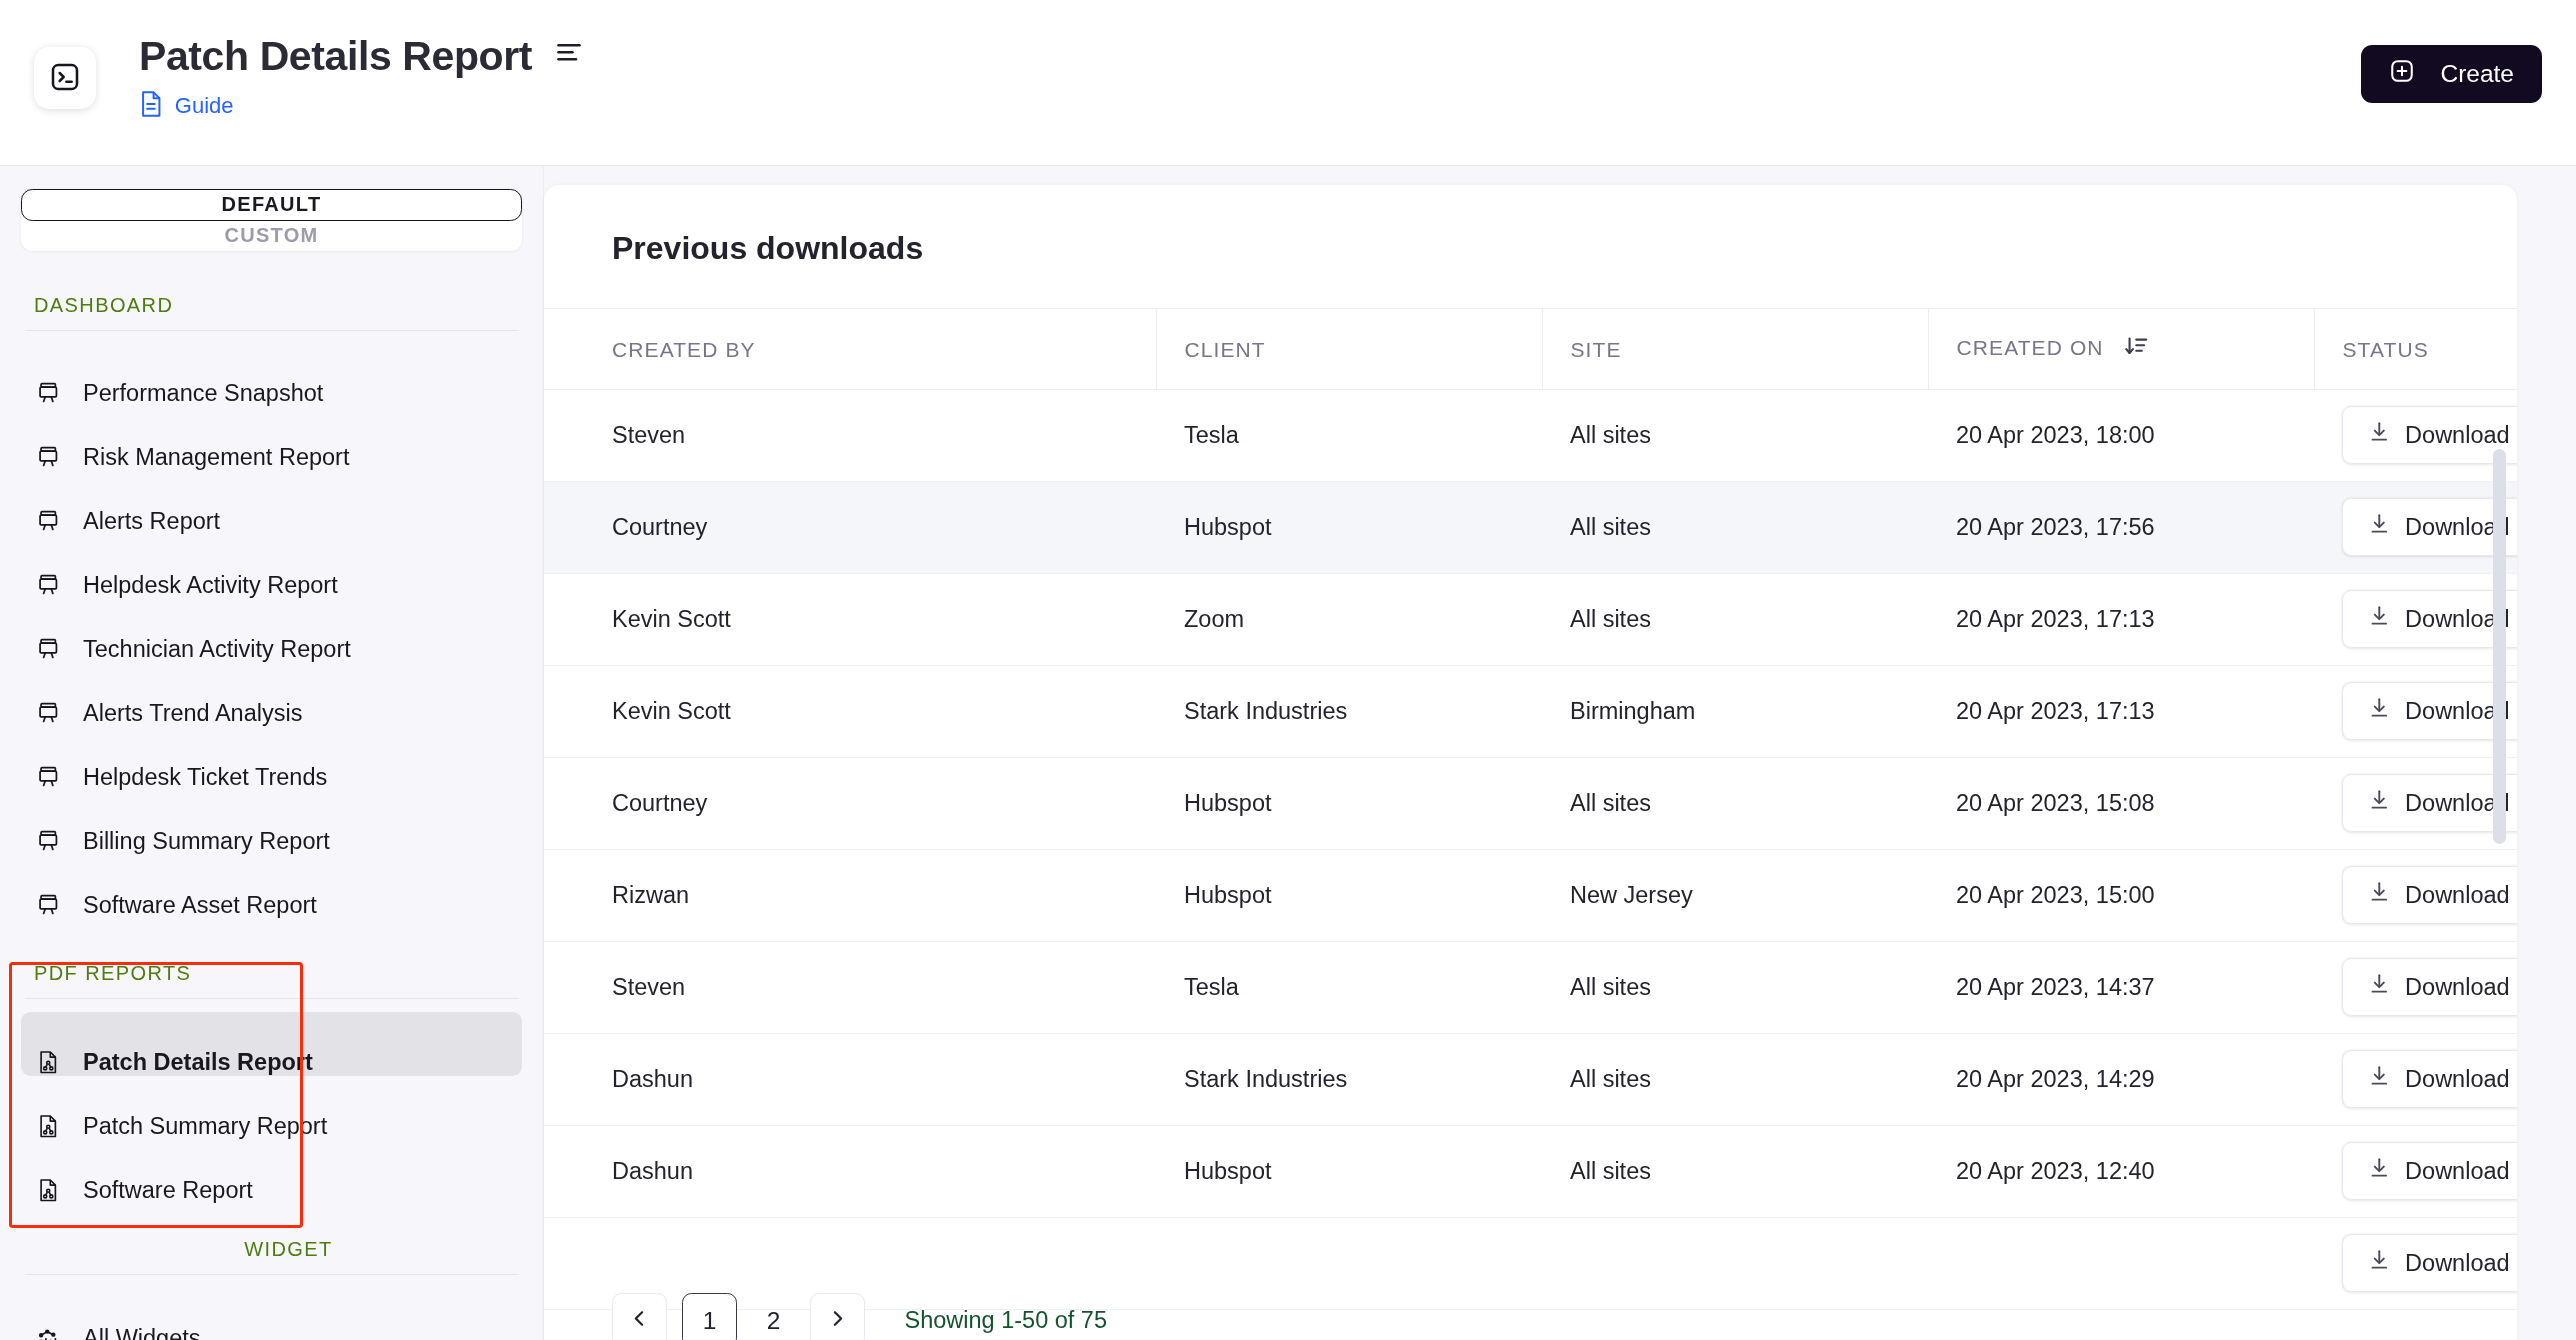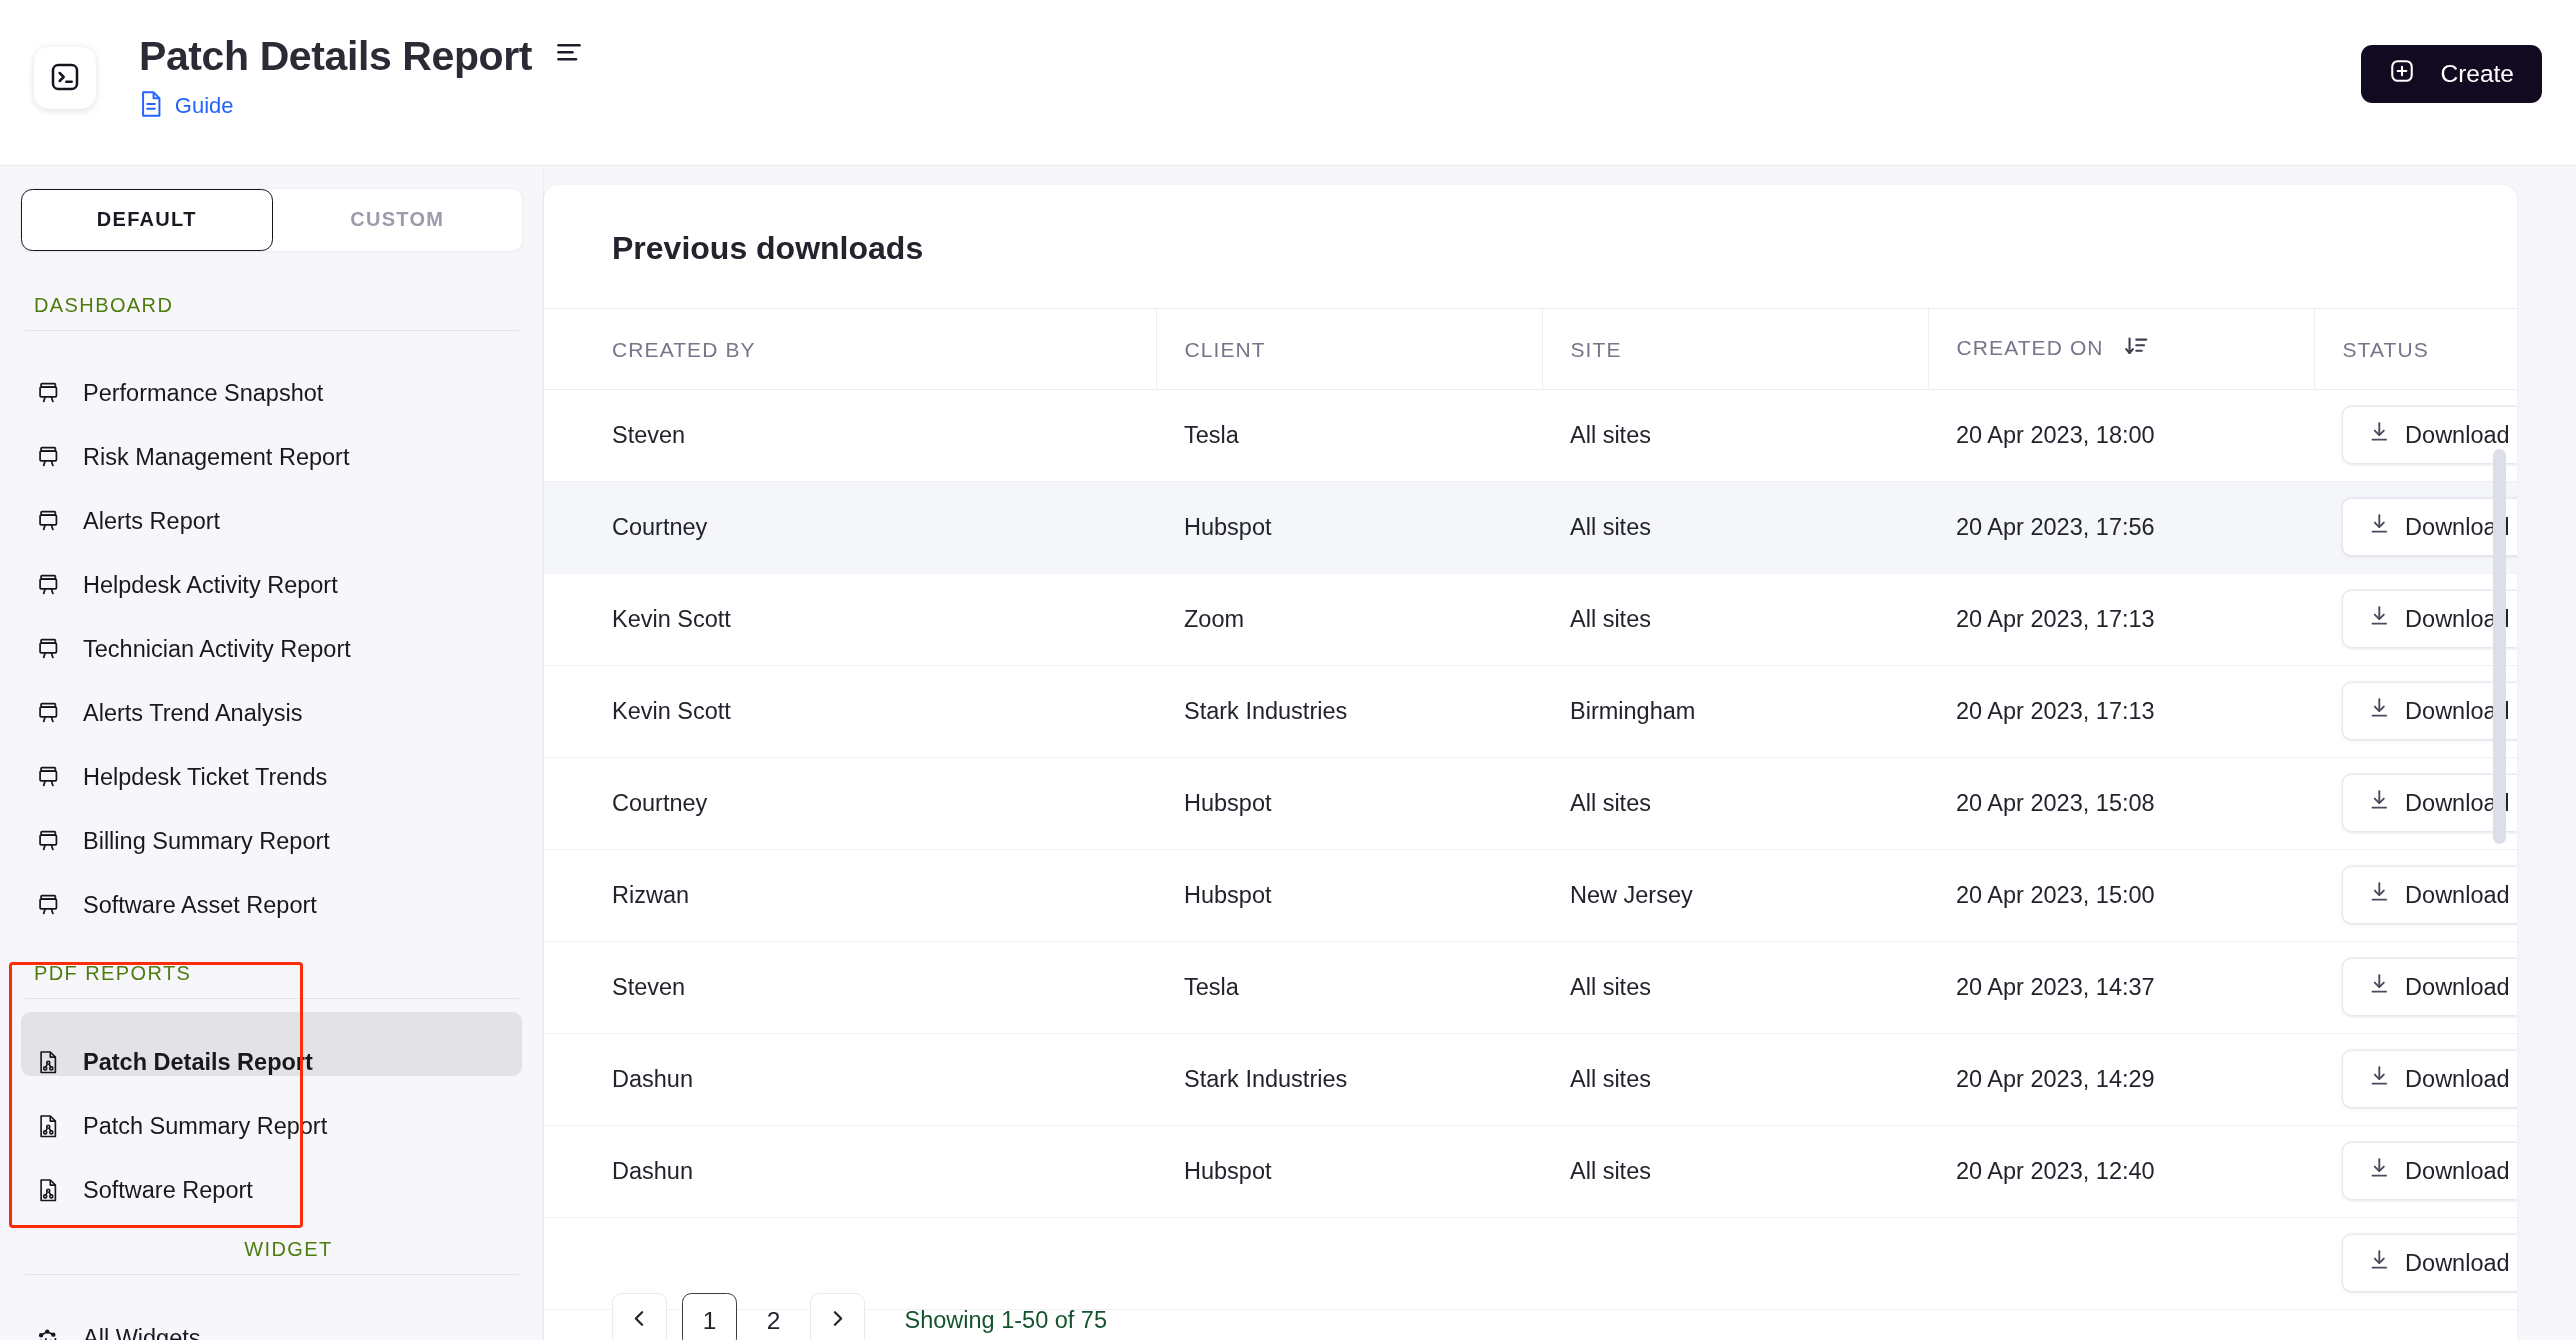--- a/index.html
+++ b/index.html
@@ -43,20 +43,21 @@
   
   .sidebar{
     position:absolute; left:0; top:166px; width:544px; height:1175px;
     background:#f7f7fb; border-right:0.9px solid #ececf3;
     overflow:hidden;
   }
   .seg{
     margin:22.6px 21px 0 21px; height:62px; border-radius:11.3px;
     background:#ffffff; display:flex; position:relative;
     box-shadow:0 0.9px 2.8px rgba(20,20,43,.07);
+    flex-direction:column;
   }
   .seg-btn{
     flex:1; display:flex; align-items:center; justify-content:center;
     font-size:20px; letter-spacing:1.3px; font-weight:700;
     color:#9b9bab; background:transparent; border:none; cursor:pointer;
     font-family:inherit; border-radius:11.3px;
   }
   .seg-btn.active{
     color:#1a1a24; background:#ffffff;
     border:1.9px solid #15151f; border-radius:11.3px;

